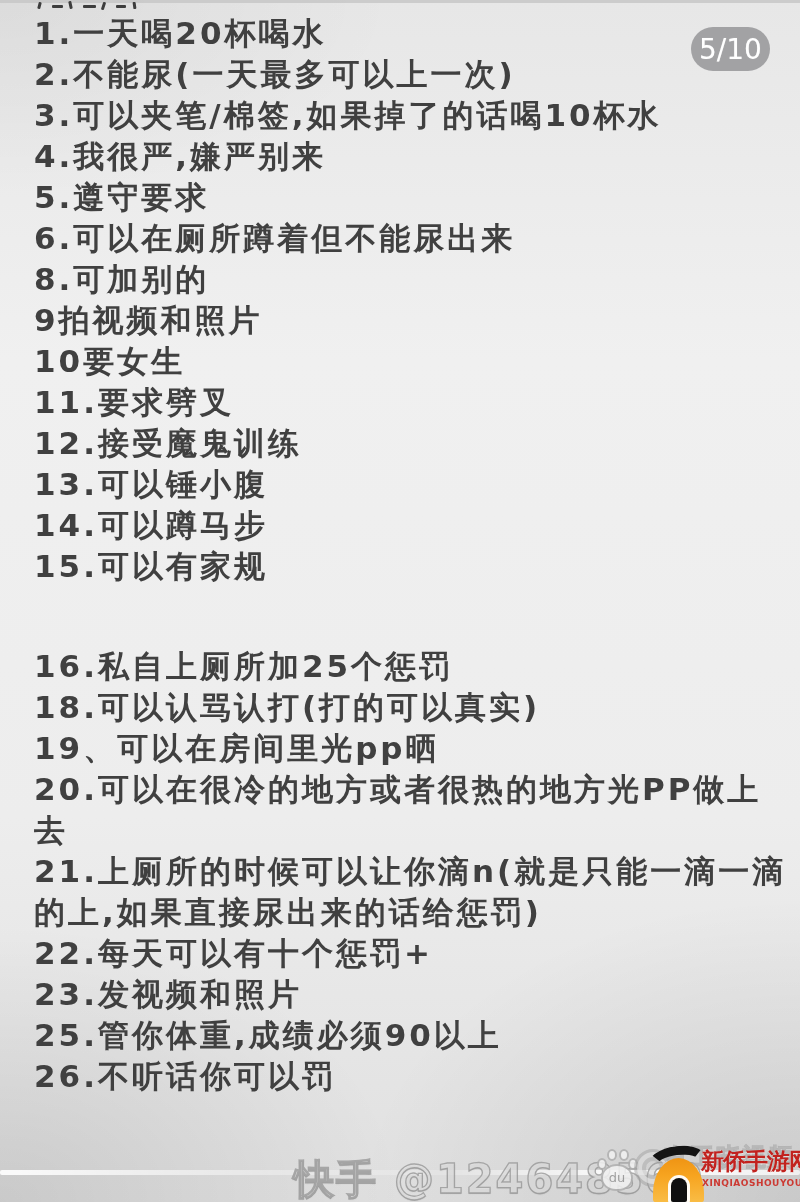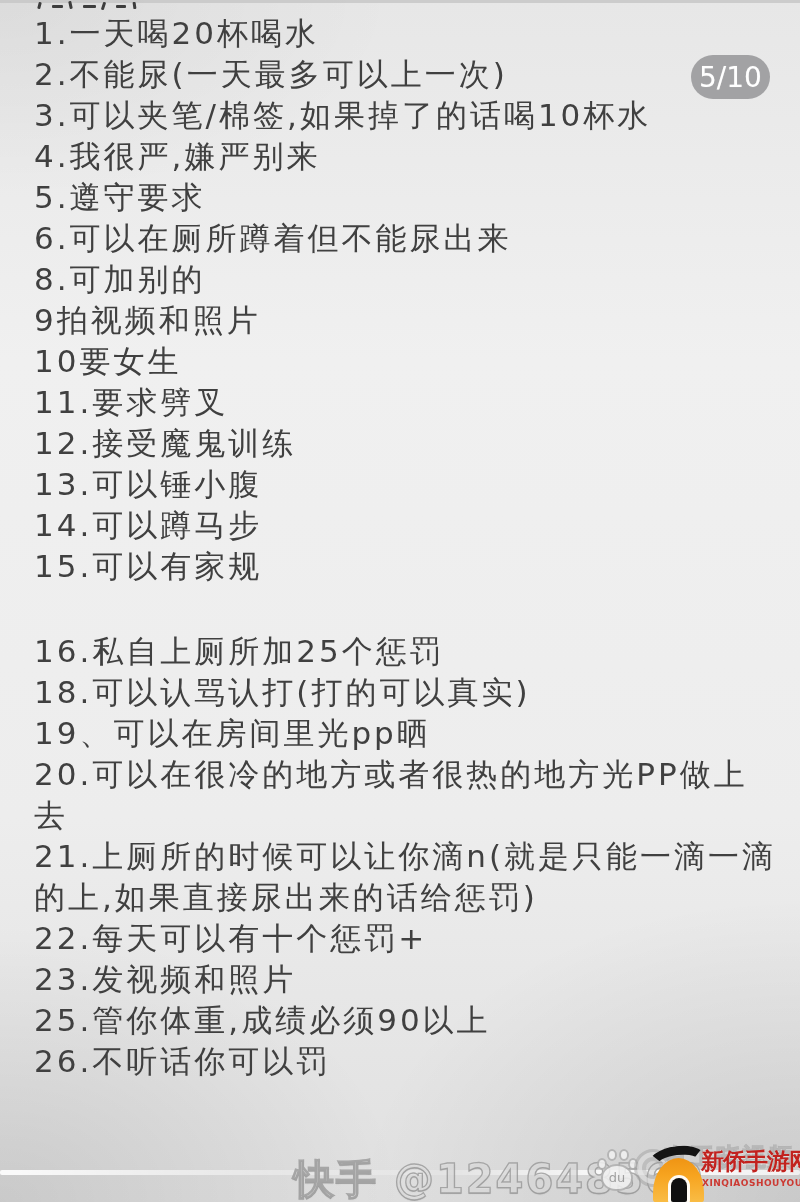--- a/index.html
+++ b/index.html
@@ -26,29 +26,28 @@
   .frag i:nth-child(4){ left:45px; top:5px; width:13px; height:3px; }
   .frag i:nth-child(5){ left:64px; top:2px; width:3px;  height:8px; transform:rotate(18deg); }
   .frag i:nth-child(6){ left:78px; top:5px; width:10px; height:3px; }
   .frag i:nth-child(7){ left:95px; top:2px; width:3px;  height:7px; transform:rotate(-8deg); }
 
   .page-badge {
     position:absolute; left:691px; top:27px; width:79px; height:44px;
     border-radius:22px; background:#a2a2a4; color:#ffffff;
     font-size:28px; display:flex; align-items:center; justify-content:center;
     text-shadow:0 0 1px rgba(255,255,255,.4);
-    margin-top:28px;
   }
 
   .note {
     position:absolute; left:34px; top:13px; right:10px;
     color:#404040; font-size:31px; line-height:41px; letter-spacing:3px;
   }
-  .note .ln { white-space:nowrap; height:41px; overflow:hidden; }
-  .note .item.gap { margin-top:44px; }
+  .note .ln { white-space:nowrap; height:41px; overflow:hidden;font-weight:bold; }
+  .note .item.gap { margin-top:59px; }
 
   
   .streak {
     position:absolute; left:0; top:1170px; width:100%; height:5px; border-radius:2px;
     background:linear-gradient(90deg, rgba(255,255,255,.9) 2%, rgba(255,255,255,.35) 35%,
       rgba(255,255,255,.18) 55%, rgba(255,255,255,.95) 78%, rgba(255,255,255,.7) 100%);
   }
 
   
   .wm-ks {

